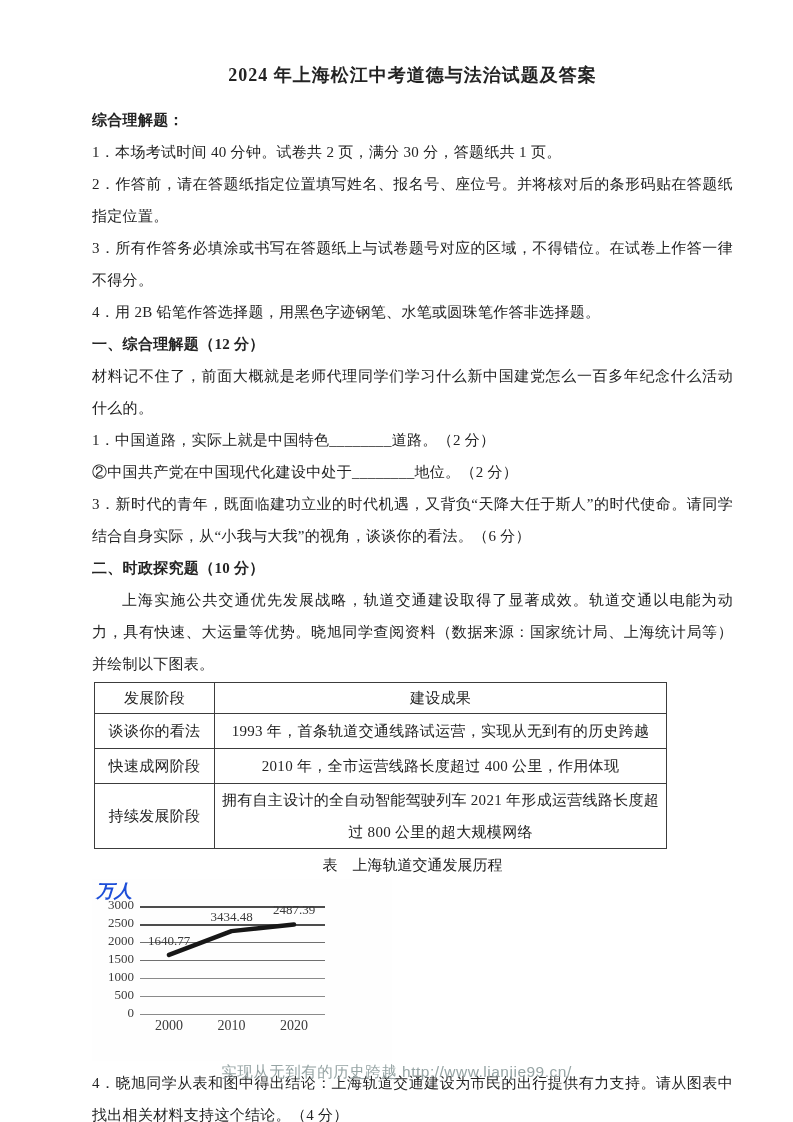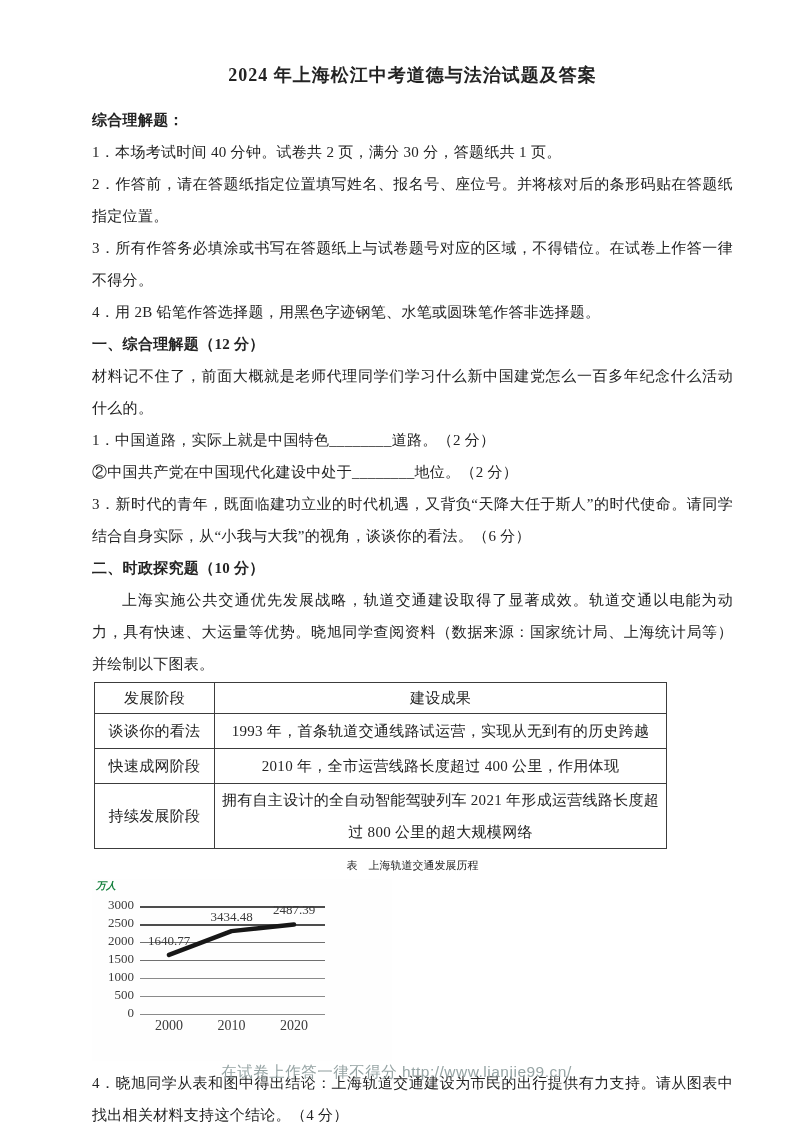--- a/index.html
+++ b/index.html
@@ -48,38 +48,38 @@
     padding: 0 6px;
     line-height: 32px;
     letter-spacing: 0.3px;
   }
   table.dev-table th { height: 30px; line-height: 30px; }
   table.dev-table td { height: 34px; }
   table.dev-table col.stage-col { width: 120px; }
 
   p.caption {
     margin: 4px 0 2px 0;
-    font-size: 11px;
+    font-size: 15px;
     line-height: 24px;
     text-align: center;
   }
 
   .chart {
     position: relative;
     width: 300px;
     height: 182px;
     margin: 2px 0 0 0;
     background: #fefefe;
   }
   .chart-unit-label {
     position: absolute;
-    font-size: 10px;
+    font-size: 18px;
     font-weight: bold;
     font-style: italic;
-    color: #15803d;
+    color: #1d4ed8;
   }
   .chart-gridline {
     position: absolute;
     height: 1px;
     background: #8a8a8a;
   }
   .chart-ytick-label, .chart-xtick-label, .chart-point-label {
     position: absolute;
     font-size: 13px;
     color: #3a3a3a;
@@ -183,15 +183,15 @@
       <div class="chart-point-label" style="left: 108.5px; top: 30.1309px; width: 62px;">3434.48</div>
       <div class="chart-xtick-label" style="left: 177px; top: 139px; width: 50px;">2020</div>
       <div class="chart-point-label" style="left: 171px; top: 23.454px; width: 62px;">2487.39</div>
       <svg width="300" height="182" class="chart-line-svg">
         <polyline points="77,75.93227999999999 139.5,52.13087999999999 202,45.453959999999995" fill="none" stroke="#171717" stroke-width="4.5" stroke-linejoin="round" stroke-linecap="round"></polyline>
       </svg>
     </div>
 
   <p class="line q4">4．晓旭同学从表和图中得出结论：上海轨道交通建设为市民的出行提供有力支持。请从图表中找出相关材料支持这个结论。（4 分）</p>
 
-  <div class="footer">在试卷上作答一律不得分 http://www.lianjie99.cn/</div>
+  <div class="footer">实现从无到有的历史跨越 http://www.lianjie99.cn/</div>
 
 </div>
 
 </body></html>

